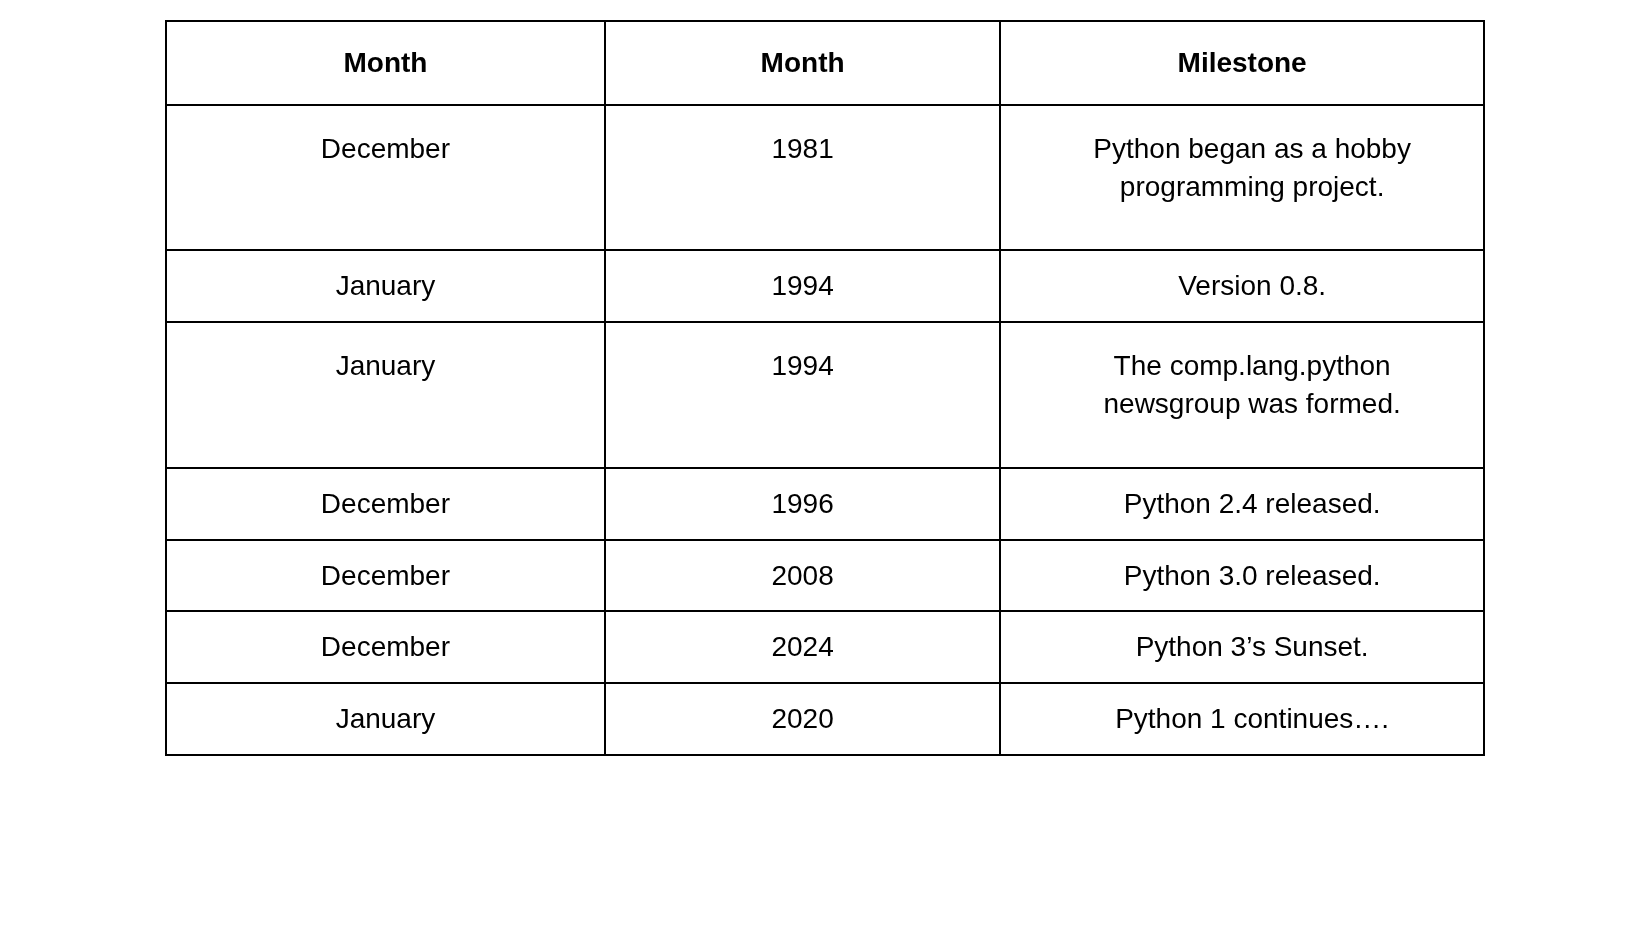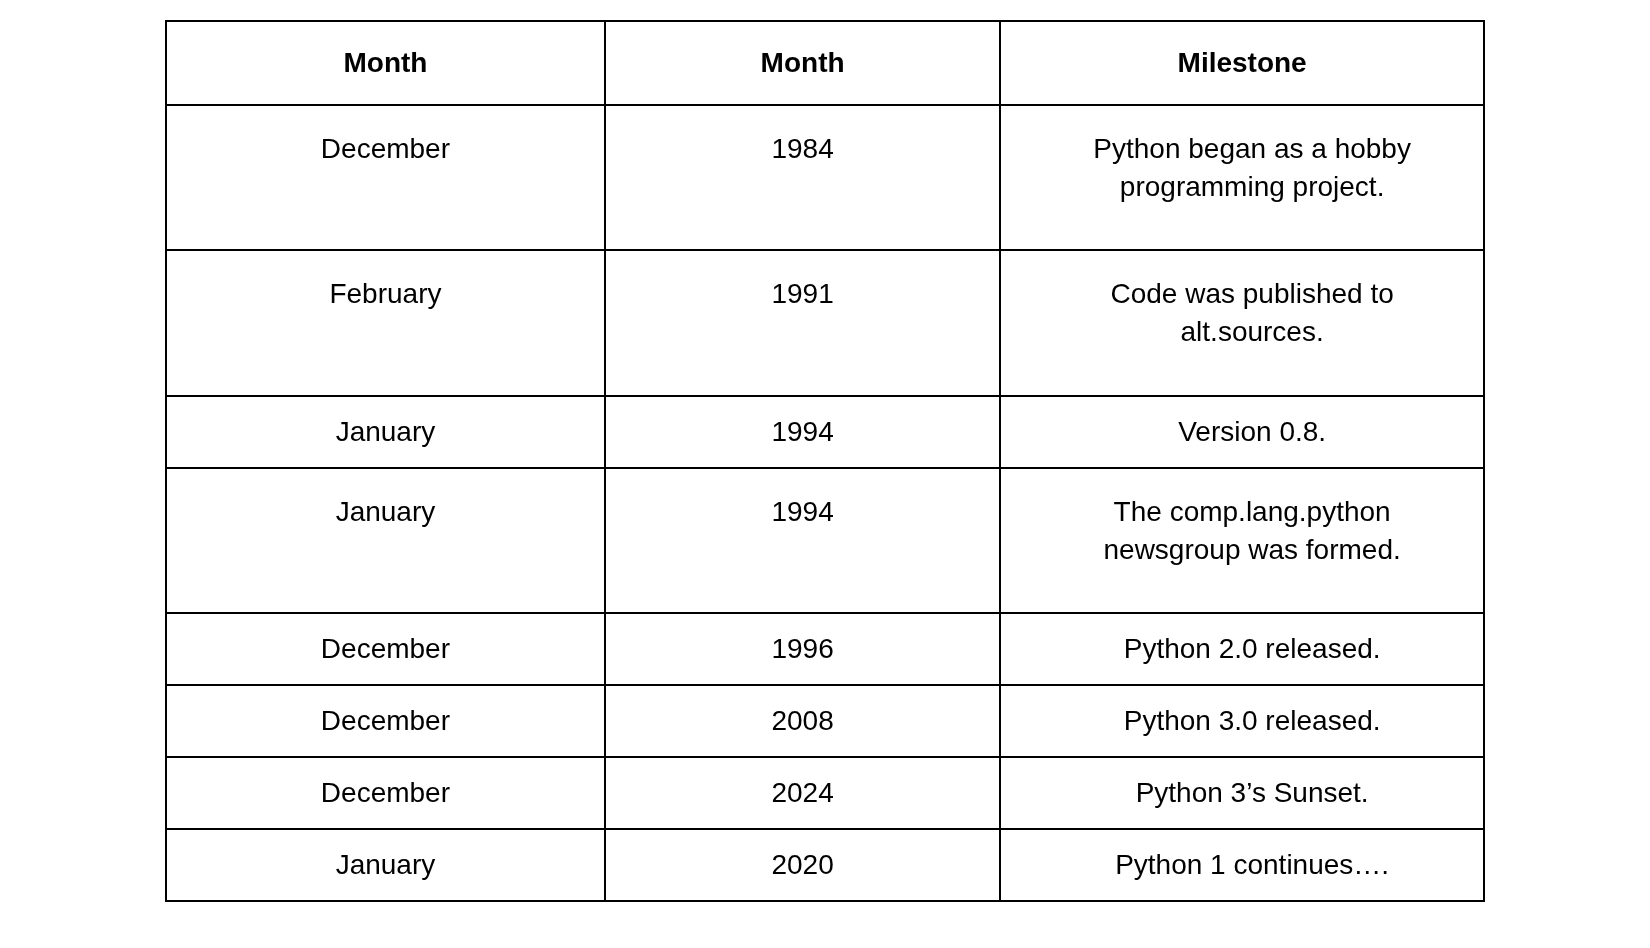--- a/index.html
+++ b/index.html
@@ -74,42 +74,37 @@
     <thead>
       <tr>
         <th>Month</th>
         <th>Month</th>
         <th>Milestone</th>
       </tr>
     </thead>
     <tbody id="table-body">
     <tr class="tall-row">
           <td>December</td>
-          <td>1984</td>
+          <td>1981</td>
           <td class="milestone-cell">Python began as a hobby programming project.</td>
-        </tr>
-        <tr class="tall-row">
-          <td>February</td>
-          <td>1991</td>
-          <td class="milestone-cell">Code was published to alt.sources.</td>
         </tr>
         <tr>
           <td>January</td>
           <td>1994</td>
           <td class="milestone-cell">Version 0.8.</td>
         </tr>
         <tr class="tall-row">
           <td>January</td>
           <td>1994</td>
           <td class="milestone-cell">The comp.lang.python newsgroup was formed.</td>
         </tr>
         <tr>
           <td>December</td>
           <td>1996</td>
-          <td class="milestone-cell">Python 2.0 released.</td>
+          <td class="milestone-cell">Python 2.4 released.</td>
         </tr>
         <tr>
           <td>December</td>
           <td>2008</td>
           <td class="milestone-cell">Python 3.0 released.</td>
         </tr>
         <tr>
           <td>December</td>
           <td>2024</td>
           <td class="milestone-cell">Python 3’s Sunset.</td>

